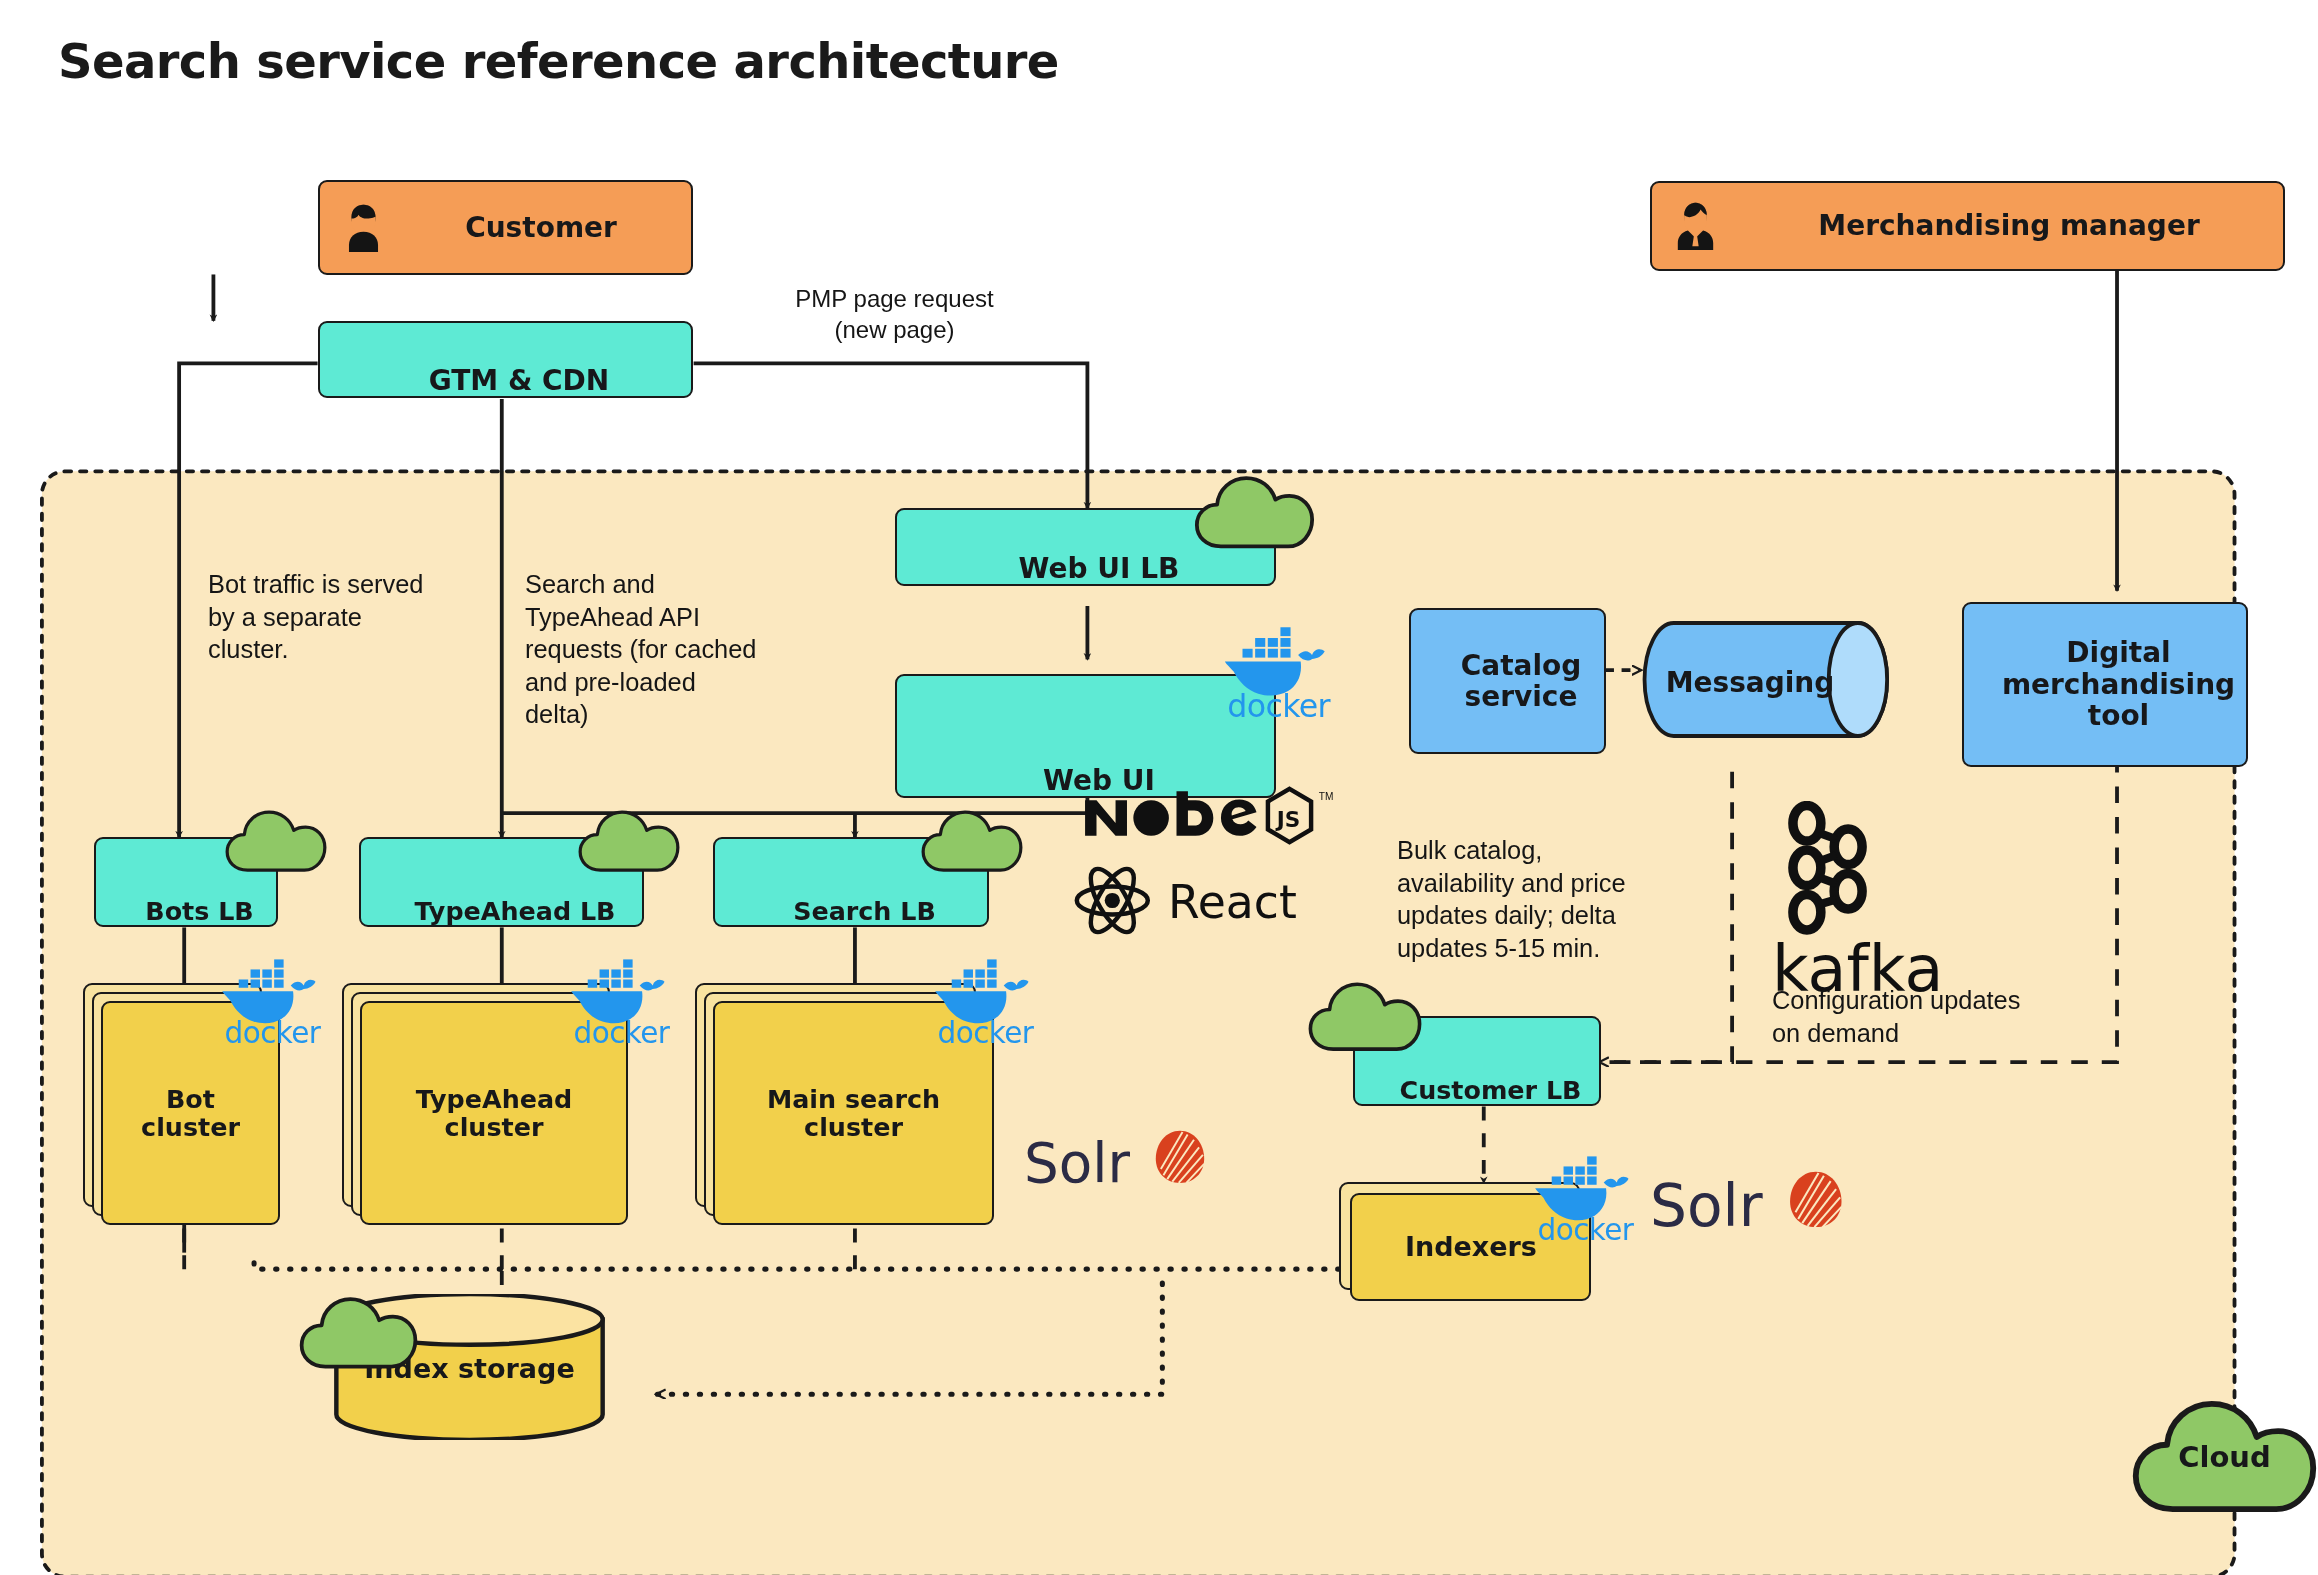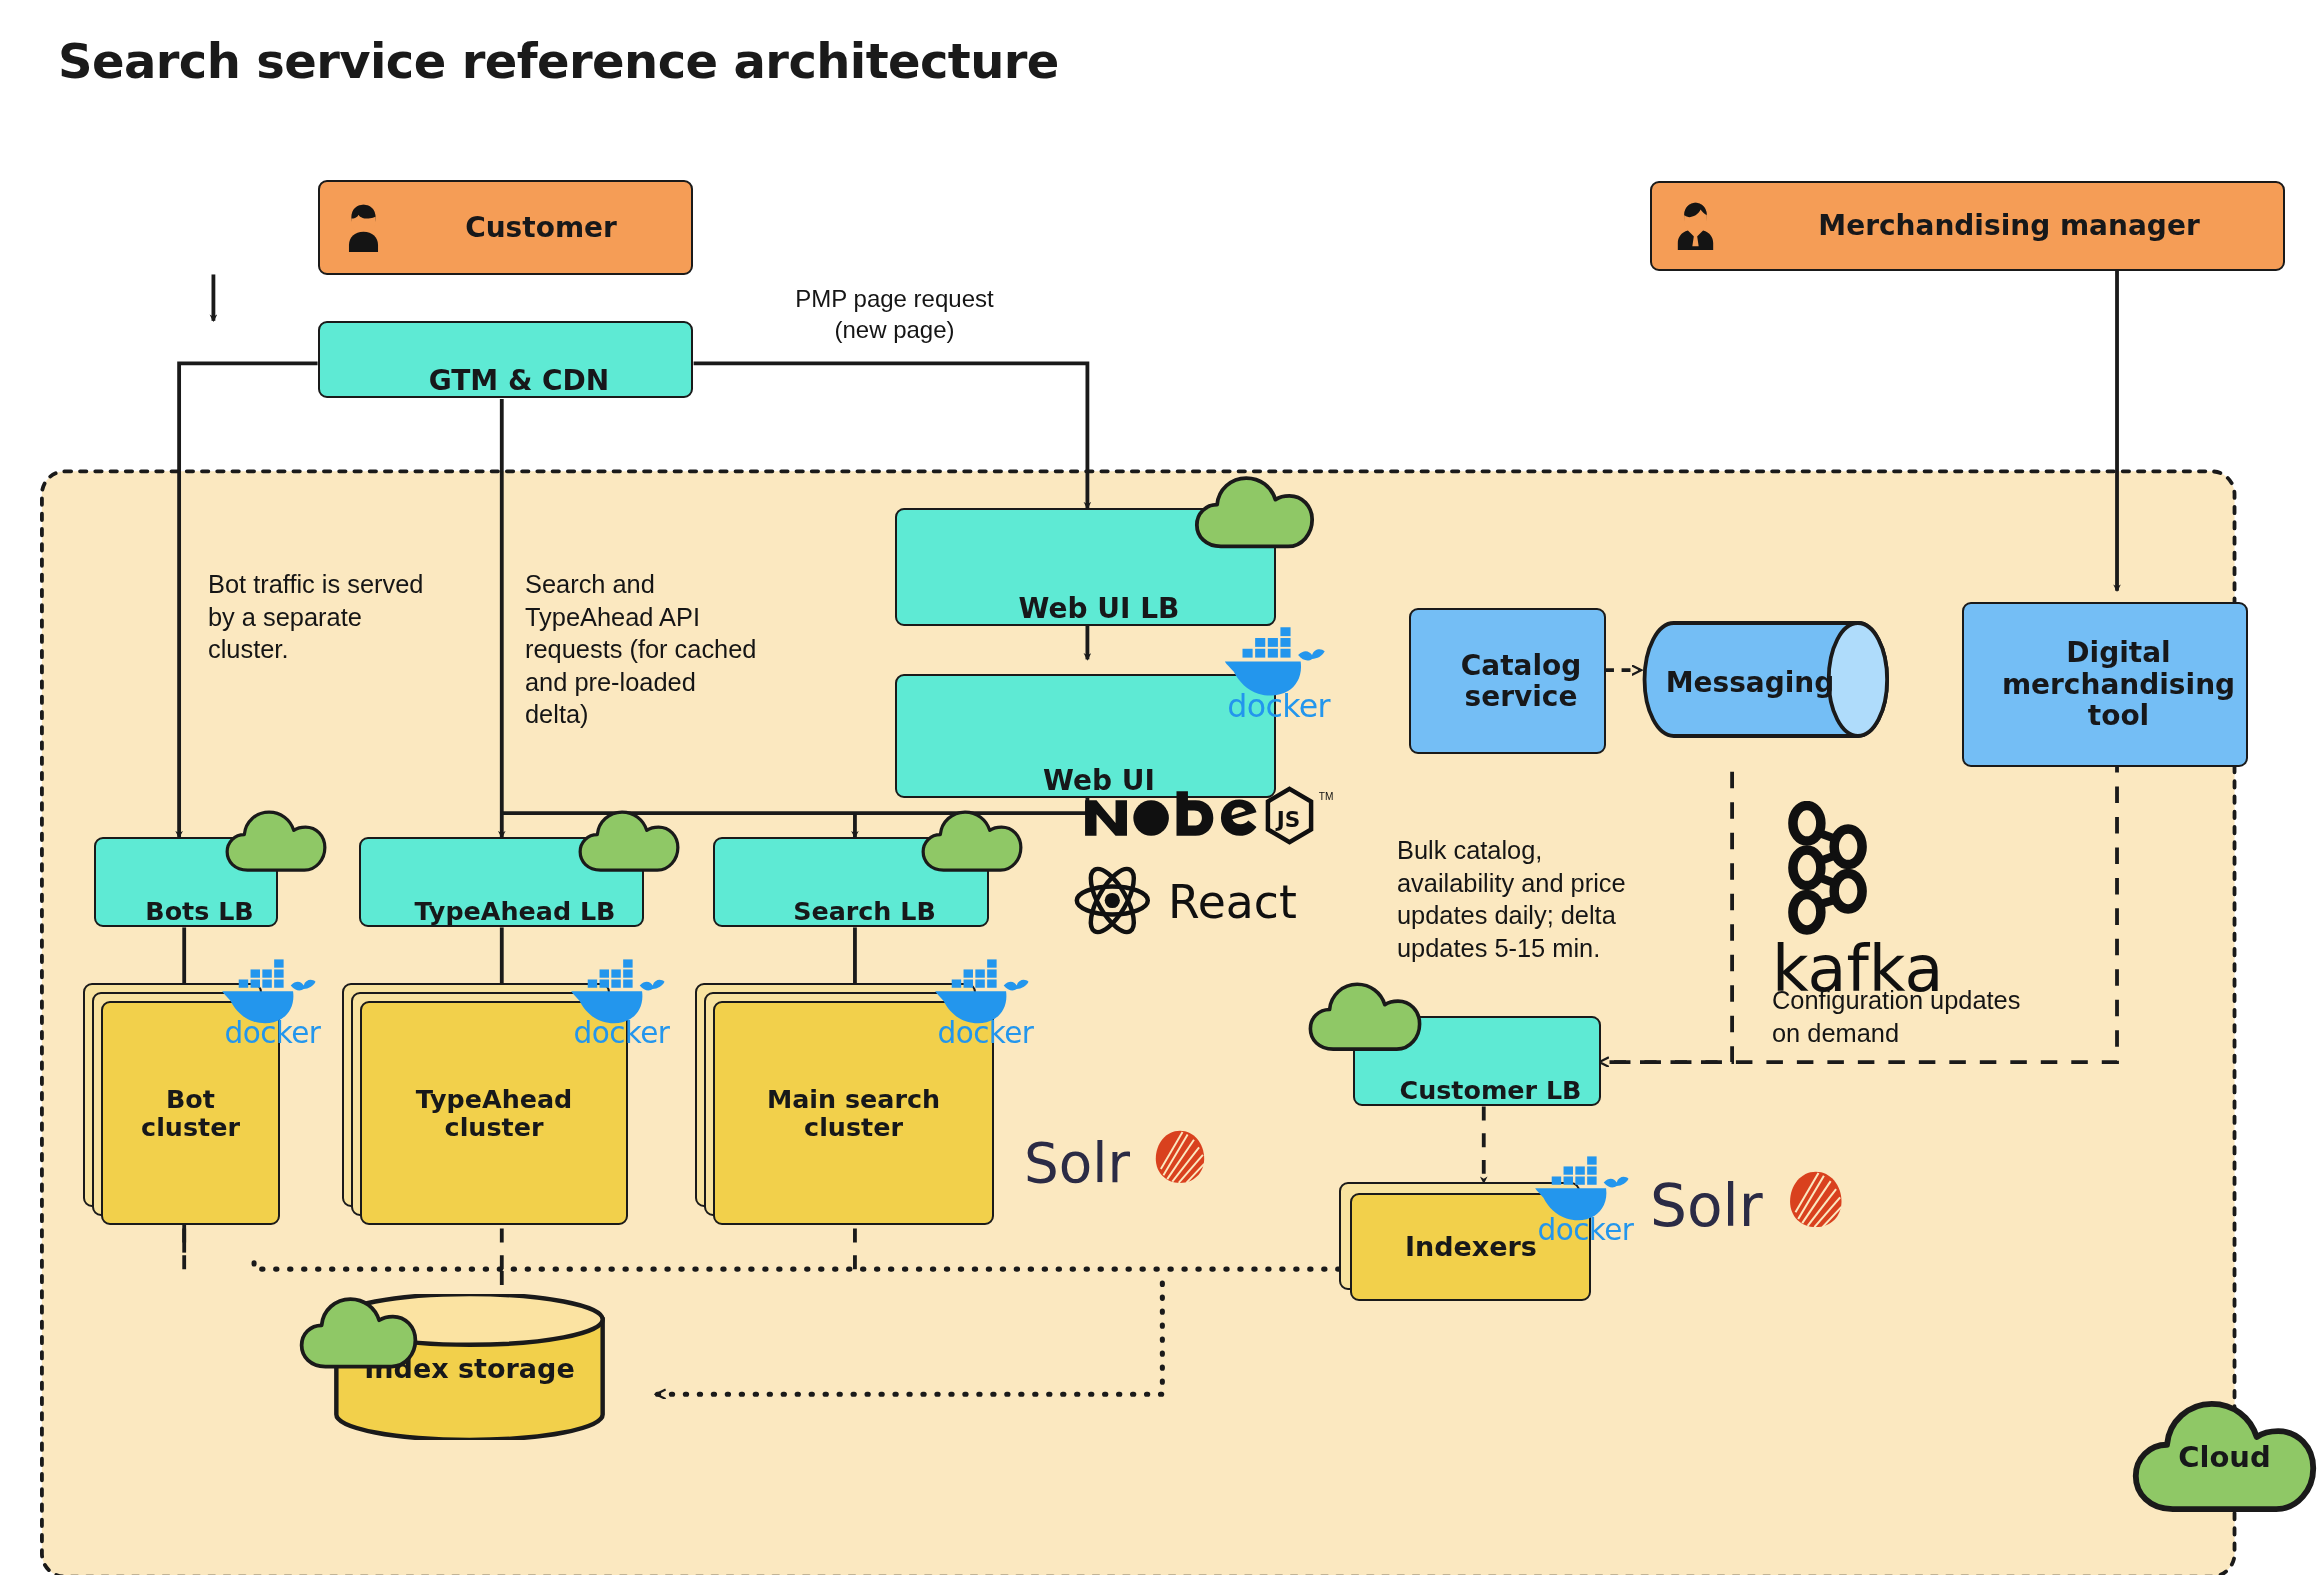--- a/index.html
+++ b/index.html
@@ -118,21 +118,21 @@
     <span class="lbl" style="margin-left:56px;">Merchandising manager</span>
   </div>
 
   <div class="node yellow" style="left:318px;top:321px;width:375px;height:77px;font-size:28px;">
     <span class="lbl">GTM &amp; CDN</span>
   </div>
 
   <div class="note" style="left:761px;top:284px;width:267px;font-size:24px;text-align:center;">PMP page request
 (new page)</div>
 
-  <div class="node yellow" style="left:895px;top:508px;width:381px;height:118px;font-size:28px;">
+  <div class="node yellow" style="left:895px;top:508px;width:381px;height:78px;font-size:28px;">
     <span class="lbl">Web UI LB</span>
   </div>
   <svg class="cloud" style="left:1194px;top:473px;width:121px;height:76px;" viewBox="0 0 190 120">
     <path d="M42,116 C18,116 4,100 4,82 C4,64 18,50 36,50 C38,26 58,8 82,8 C104,8 122,22 128,42 C134,38 142,36 150,36 C170,36 186,52 186,74 C186,96 170,116 148,116 Z" fill="#8fc866" stroke="#1a1a1a" stroke-width="6" stroke-linejoin="round"></path>
   </svg>
 
   <div class="node yellow" style="left:895px;top:674px;width:381px;height:124px;font-size:28px;">
     <span class="lbl">Web UI</span>
   </div>
 

